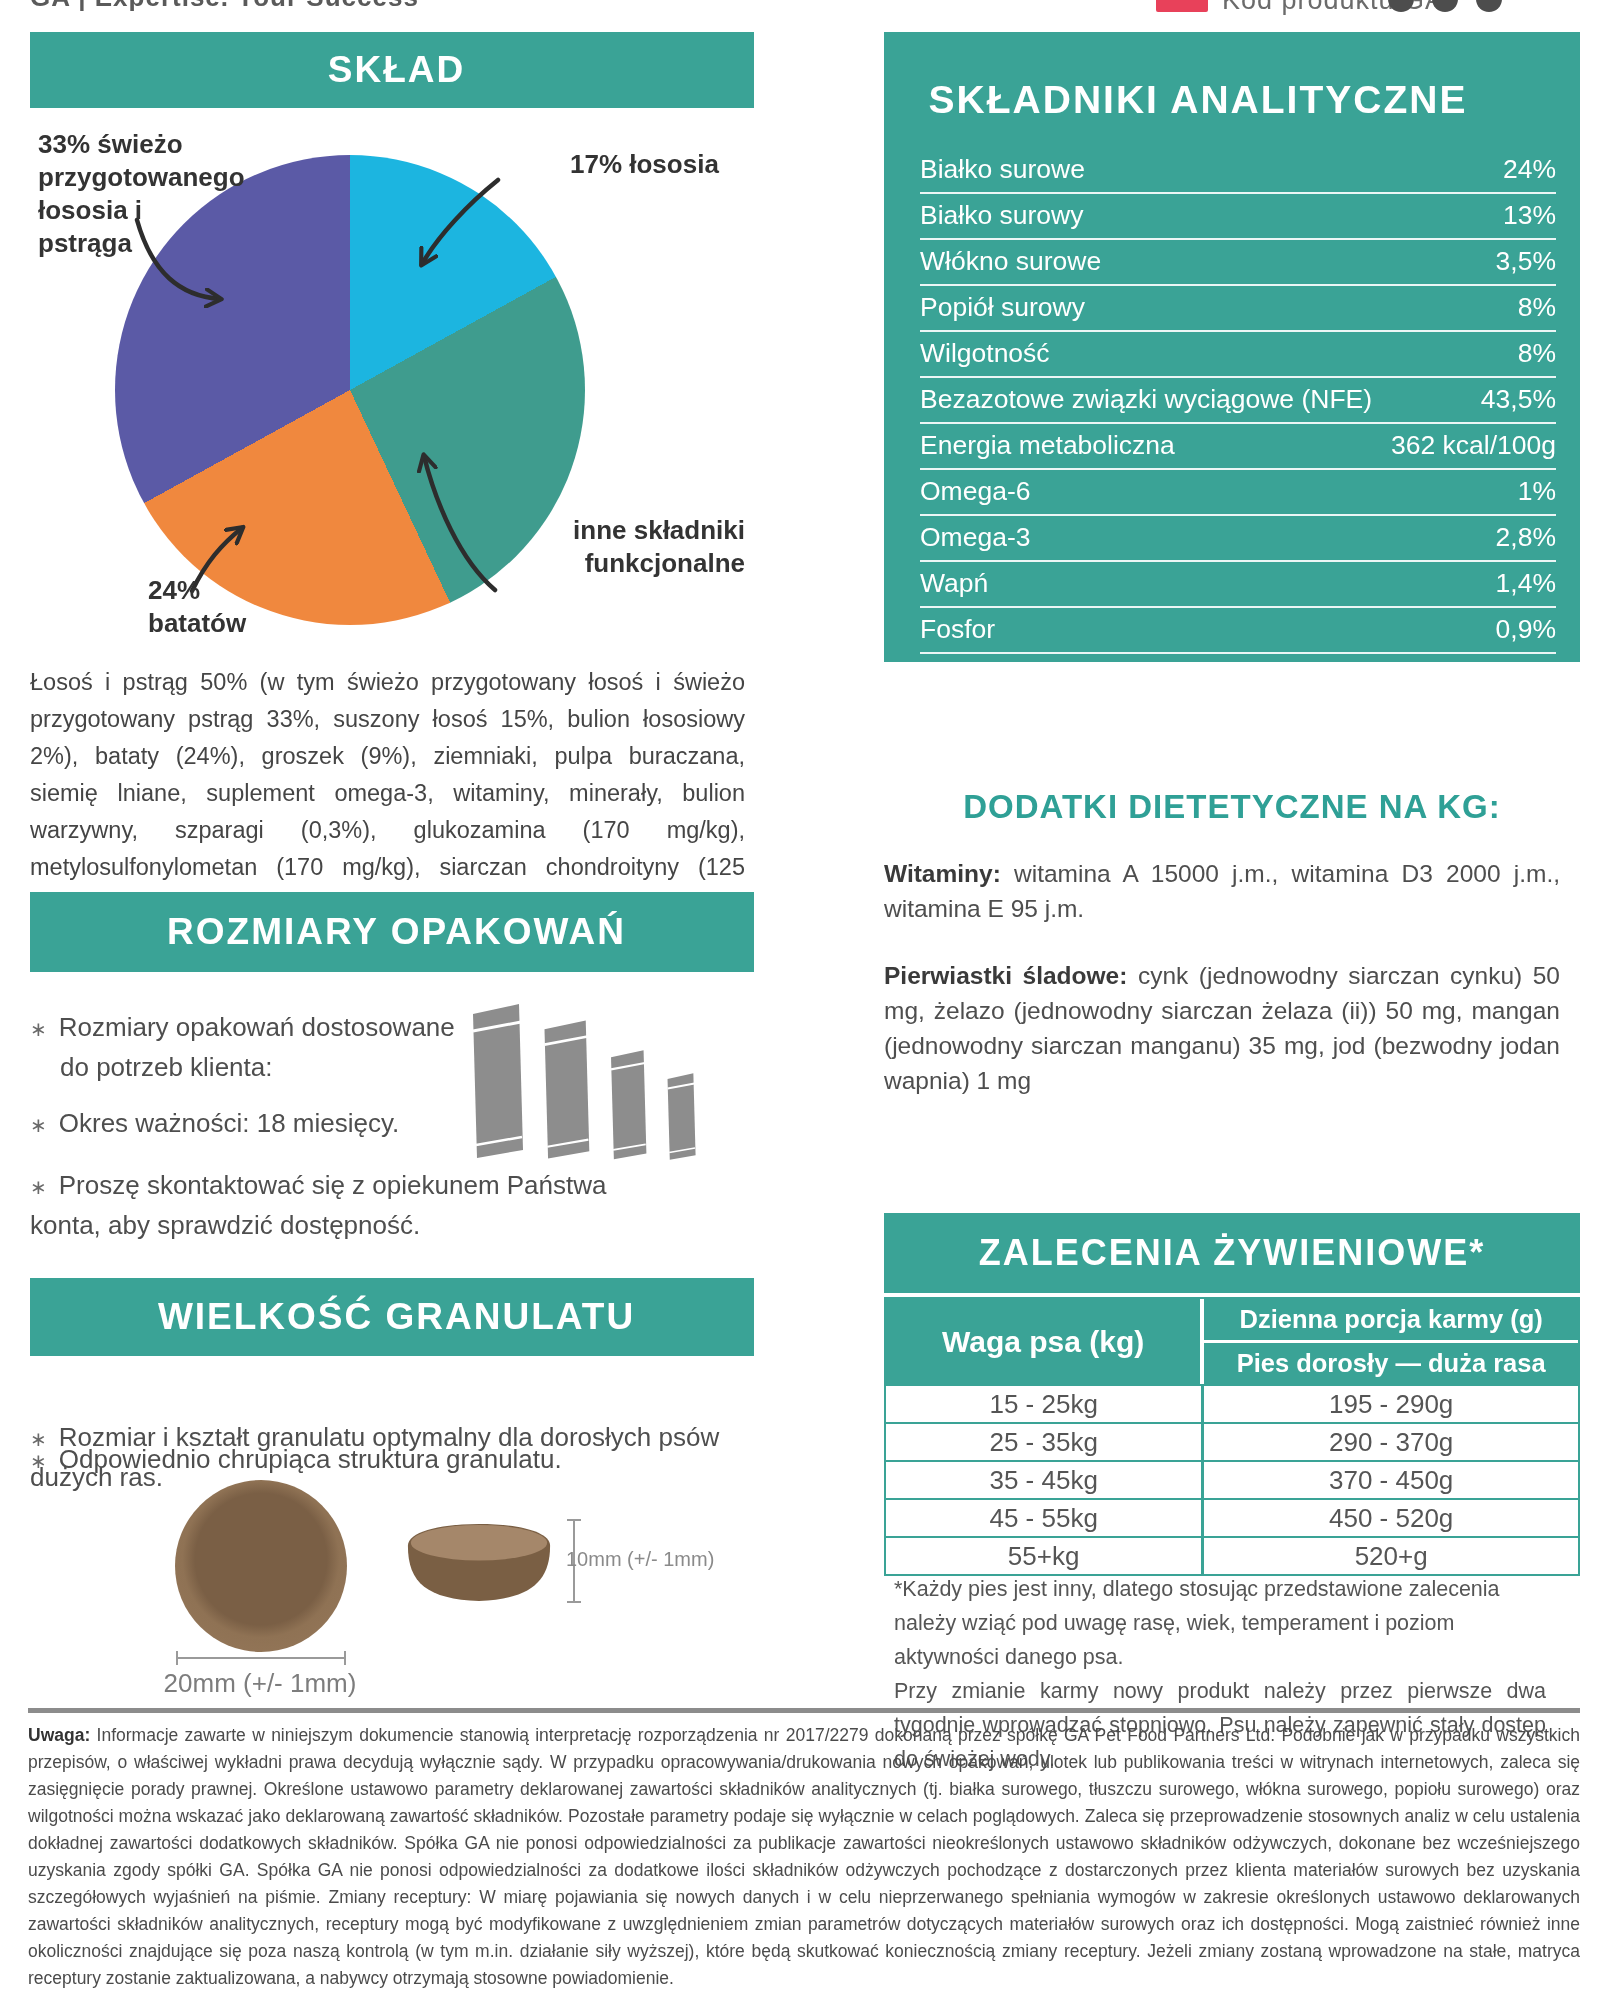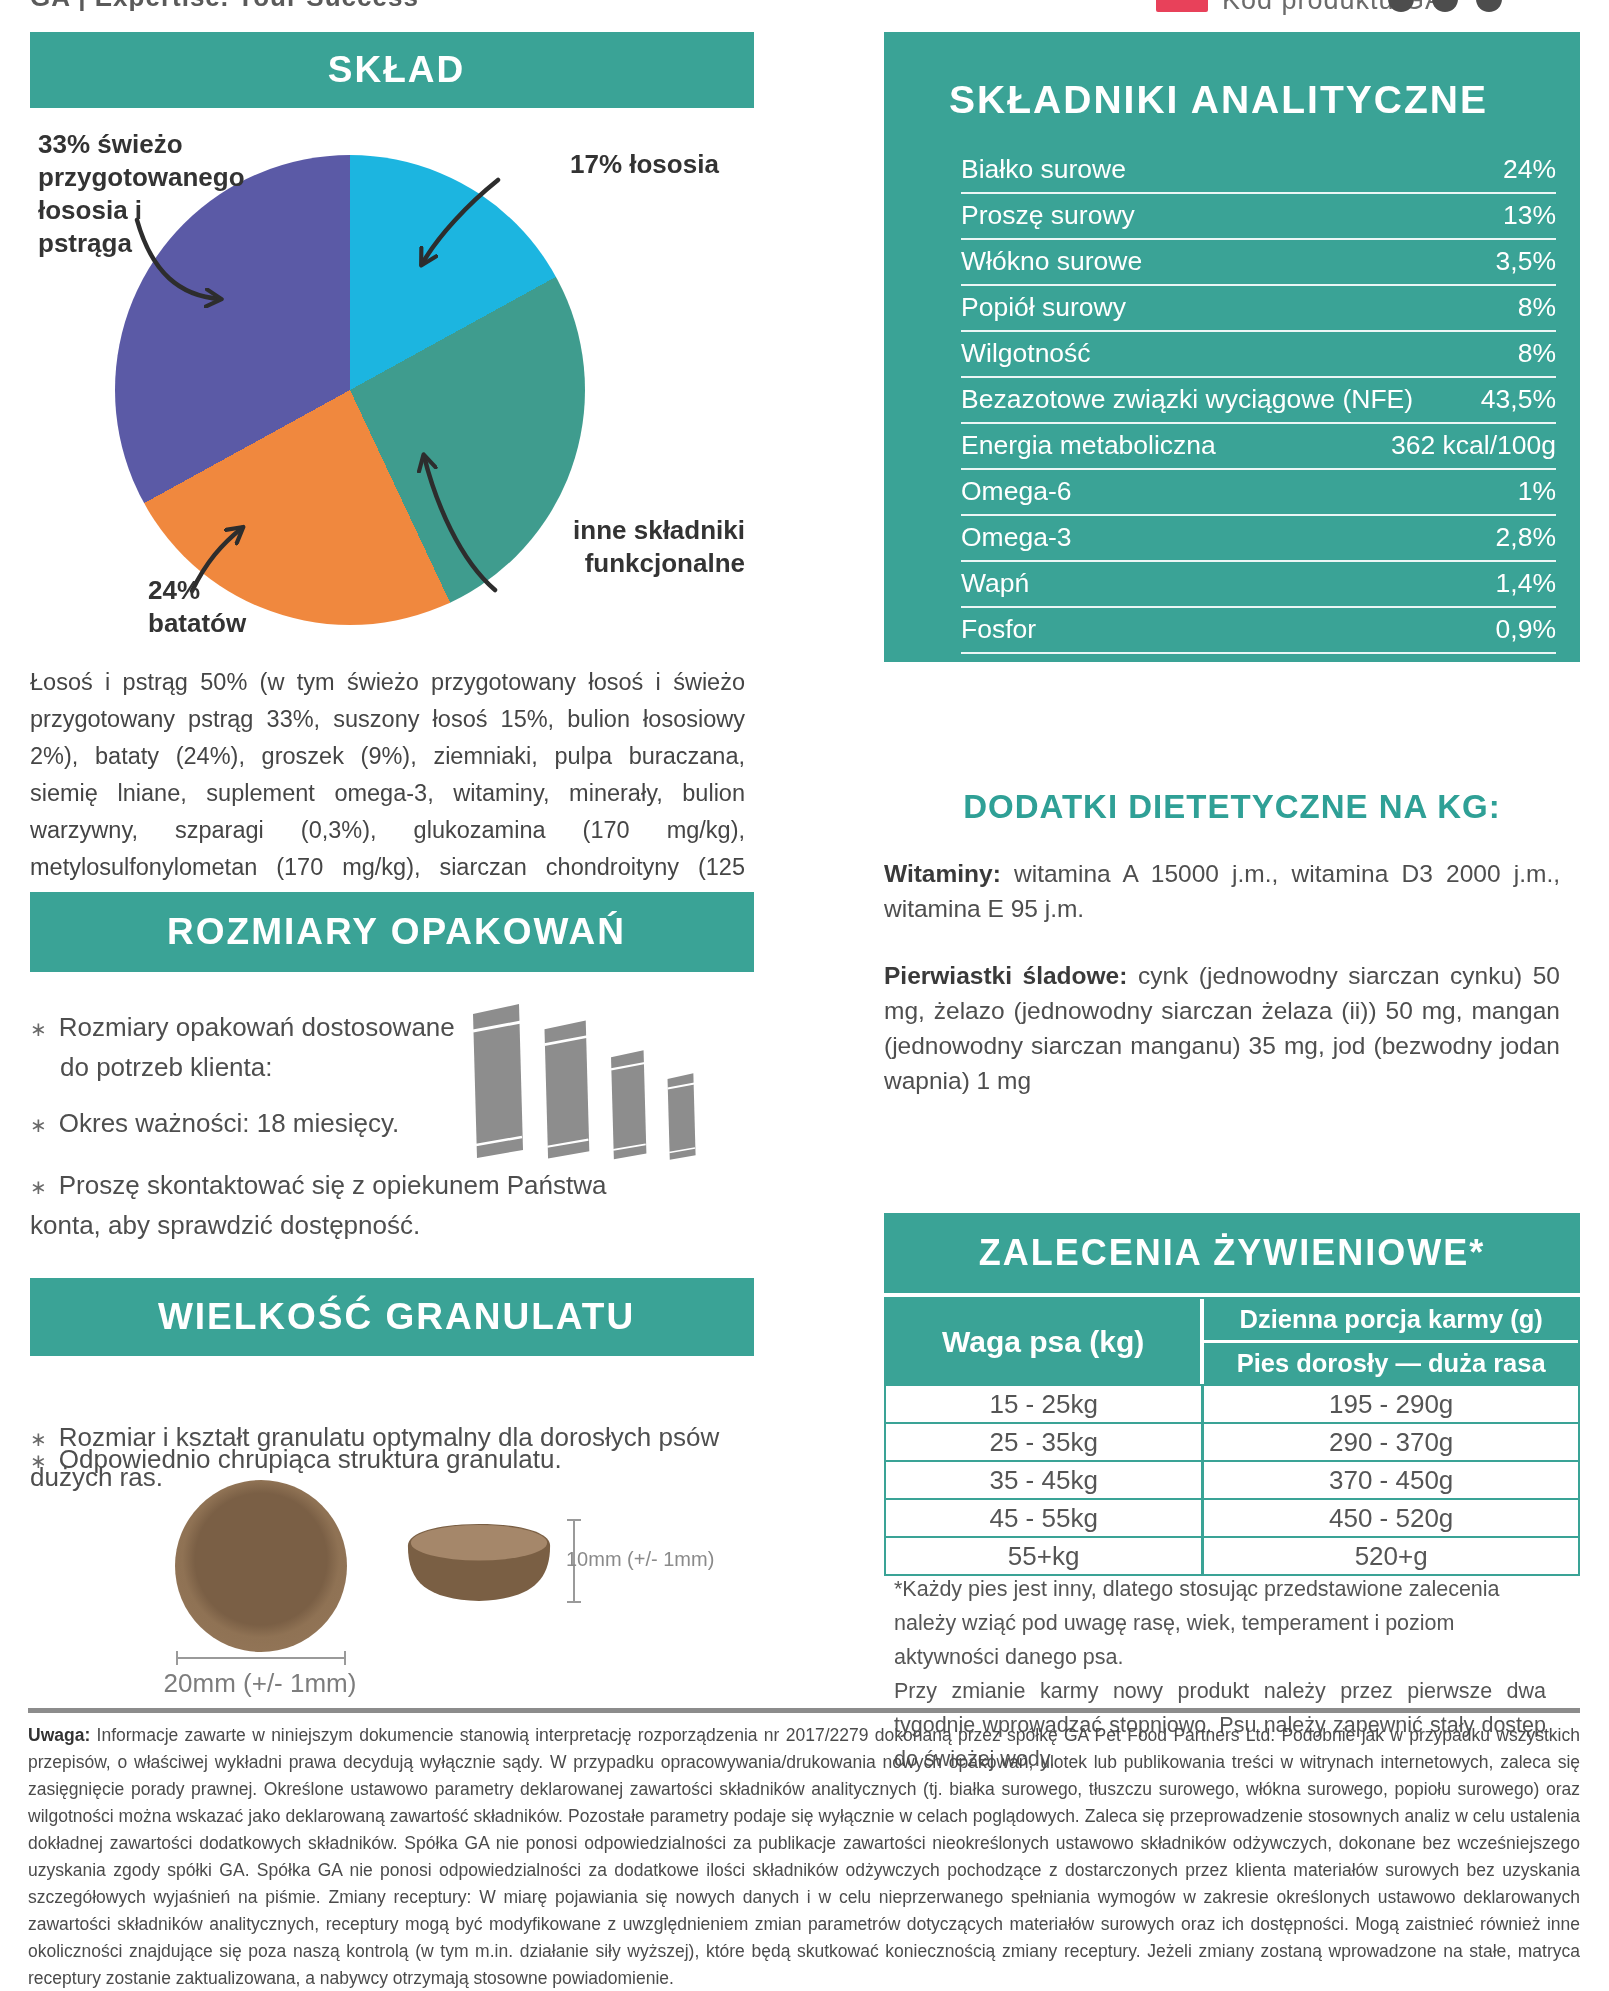--- a/index.html
+++ b/index.html
@@ -51,21 +51,21 @@
   .kibble-top{left:175px;top:1480px;width:172px;height:172px;border-radius:50%;
       background:radial-gradient(circle at 50% 46%, #7A5F45 0%, #7A5F45 52%, #8F7254 62%, #97795C 100%);}
   .kibble-side{left:400px;top:1520px;width:158px;height:84px;}
   .hmeasure{left:175px;top:1650px;}
   .hlabel{left:140px;top:1668px;width:240px;text-align:center;font-size:26px;color:#7d7d7d;}
   .vmeasure{left:566px;top:1518px;}
   .vlabel{left:566px;top:1548px;font-size:20px;color:#8a8a8a;white-space:nowrap;}
 
   
   .abox{left:884px;top:32px;width:696px;height:630px;background:#3AA396;color:#fff;box-sizing:border-box;
-        padding:46px 24px 0 77px;}
+        padding:46px 24px 0 36px;}
   .abox-title{text-align:center;font-size:39px;font-weight:bold;letter-spacing:2px;margin:0 40px 26px -40px;}
   .arow{display:flex;justify-content:space-between;align-items:baseline;
         border-bottom:2px solid rgba(255,255,255,.9);padding:6px 0 7px 0;font-size:26.5px;gap:36px;}
 
   
   .dod-title{left:884px;top:788px;width:696px;text-align:center;color:#2FA096;
              font-size:33px;font-weight:bold;letter-spacing:1px;}
   .addp{width:676px;font-size:24.5px;line-height:35px;text-align:justify;color:#4e4e4e;}
   .addp .lbl{font-weight:bold;color:#3a3a3a;}
   .vit{left:884px;top:856px;}
@@ -206,21 +206,21 @@
   </svg>
   <div class="abs vlabel">10mm (+/- 1mm)</div>
 
   <div class="abs abox">
     <div class="abox-title">SKŁADNIKI ANALITYCZNE</div>
     <div class="arow">
         <span>Białko surowe</span>
         <span>24%</span>
       </div>
     <div class="arow">
-        <span>Proszę surowy</span>
+        <span>Białko surowy</span>
         <span>13%</span>
       </div>
     <div class="arow">
         <span>Włókno surowe</span>
         <span>3,5%</span>
       </div>
     <div class="arow">
         <span>Popiół surowy</span>
         <span>8%</span>
       </div>

